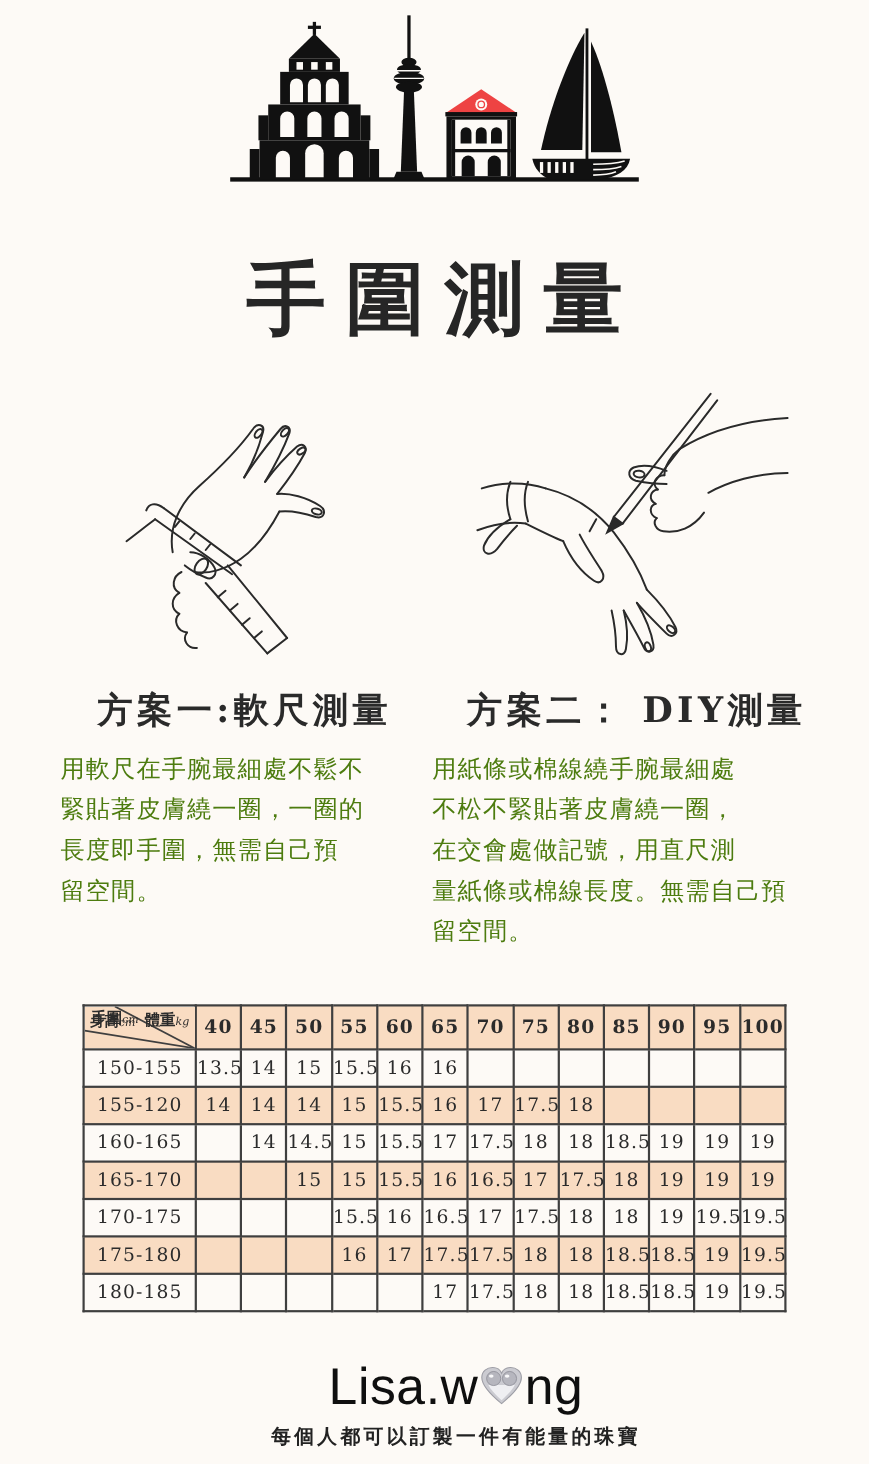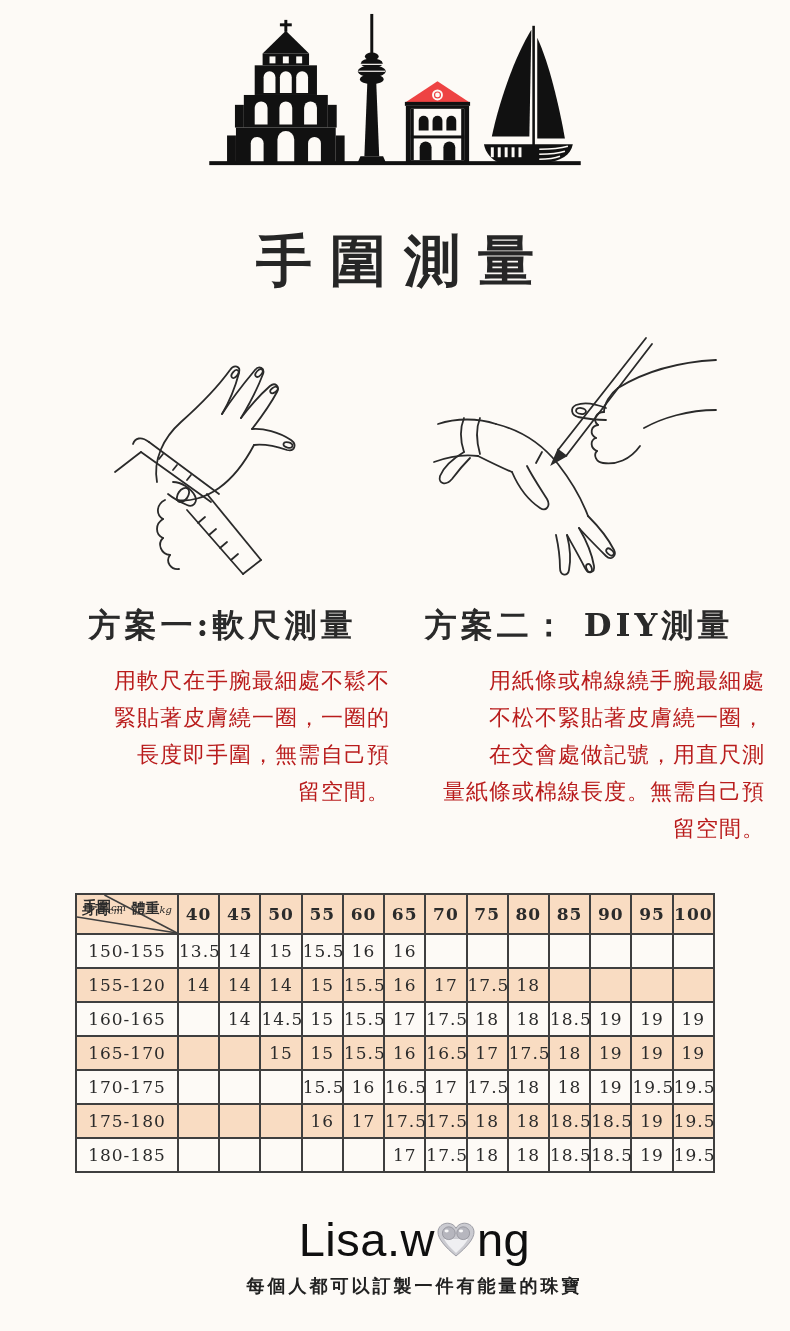--- a/index.html
+++ b/index.html
@@ -8,36 +8,36 @@
     background:var(--page-bg,#fdfaf6);
     color:var(--ink,#2e2e2e);
     font-family:"DejaVu Serif","Liberation Serif",serif;
   }
   
   .skyline-wrap{width:100%;display:flex;justify-content:center;padding-top:10px;}
   .skyline-wrap svg{display:block;}
   
   .page-title{
     text-align:center;margin-top:50px;
-    font-size:56px;font-weight:600;letter-spacing:18px;padding-left:18px;
+    font-size:72px;font-weight:600;letter-spacing:18px;padding-left:18px;
     color:#262626;
   }
   
   .figures{display:flex;justify-content:space-between;padding:0 70px 0 95px;margin-top:32px;height:252px;}
   .figures svg{display:block;}
   
   .methods{display:flex;margin-top:20px;}
   .method-1{width:335px;margin-left:55px;}
   .method-2{width:372px;margin-left:3px;}
   .method-heading{
     text-align:center;font-size:32px;font-weight:600;letter-spacing:4px;color:#2a2a2a;
   }
   .method-body{margin-top:14px;}
   .method-line{
-    text-align:right;font-size:22px;line-height:37px;letter-spacing:1px;color:#b91c1c;
+    text-align:left;font-size:22px;line-height:37px;letter-spacing:1px;color:#4d7c0f;font-family:Liberation Mono, monospace;
   }
   
   table.size-table{
     border-collapse:collapse;margin:46px auto 0;table-layout:fixed;width:640px;
     font-size:17px;color:#2b2b2b;
   }
   table.size-table col.c-first{width:102px;}
   table.size-table td,table.size-table th{
     border:2px solid var(--tbl-border,#3f3f3f);
     text-align:center;vertical-align:middle;padding:0;height:32px;

